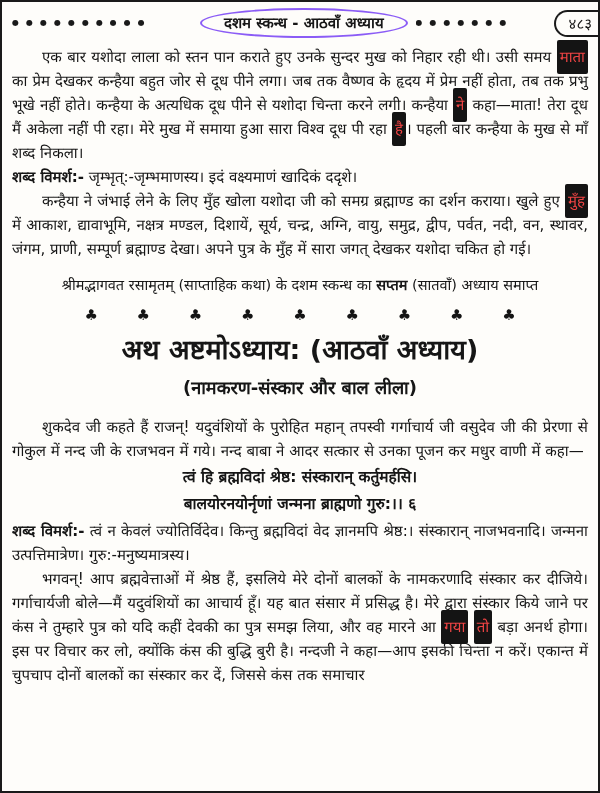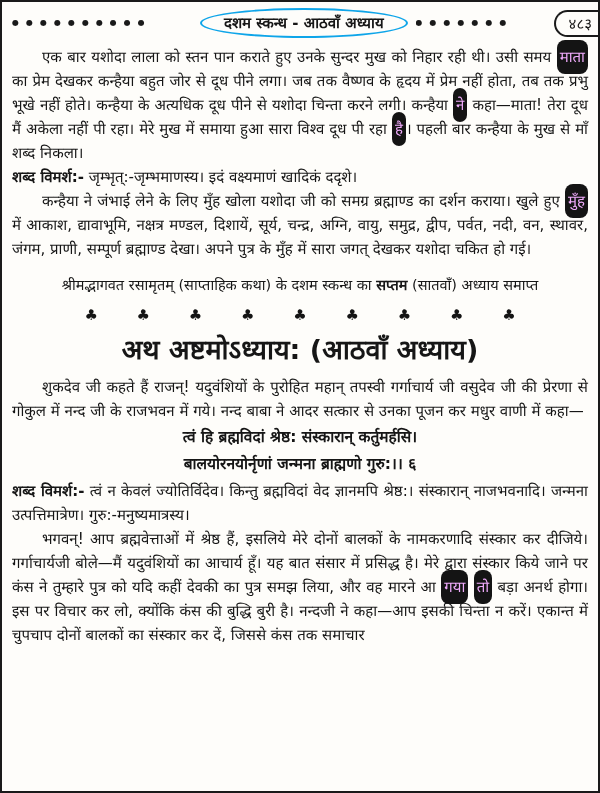--- a/index.html
+++ b/index.html
@@ -14,38 +14,38 @@
     position: relative;
   }
   .header { display: flex; align-items: center; gap: 8px; padding: 4px 0 2px 2px; }
   .dots {
     flex: 1 1 auto; overflow: hidden; white-space: nowrap;
     font-size: 8px; letter-spacing: 7px; color: #1a1a1a; line-height: 10px;
   }
   .dots.left { flex: 1.25 1 auto; }
   .oval {
     flex: 0 0 auto;
-    border: 2px solid #0ea5e9; border-radius: 50%;
+    border: 2px solid #8b5cf6; border-radius: 50%;
     padding: 2px 22px 4px; font-weight: bold; font-size: 15px;
     white-space: nowrap;
   }
   .pagenum {
     flex: 0 0 auto;
     border: 2px solid #1a1a1a; border-right: none;
     border-radius: 15px 0 0 15px;
     padding: 1px 6px 2px 13px;
     font-weight: normal; font-size: 15px;
     margin-right: -8px;
   }
   .body { padding: 5px 2px 0 2px; }
   p, h1, h2 { margin: 0; }
   .para { font-size: 15px; line-height: 24px; text-align: justify; }
   .indent { text-indent: 30px; }
   .b { font-weight: bold; }
-  .hl { background: #141414; color: #f0abfc; padding: 8px 3px; border-radius: 8px; }
+  .hl { background: #141414; color: #ef4444; padding: 8px 3px; border-radius: 2px; }
   .shloka { text-align: center; font-weight: bold; font-size: 15.5px; line-height: 25px; margin: 2px 0; }
   .samapt { text-align: center; font-size: 14.5px; line-height: 22px; margin-top: 13px; }
   .ornaments {
     text-align: center; font-size: 15px; letter-spacing: 17px;
     padding-left: 17px; margin: 8px 0 0; line-height: 22px; color: #141414;
   }
   .chapter { text-align: center; font-size: 27px; font-weight: bold; line-height: 36px; margin: 6px 0 7px; }
   .subchapter { text-align: center; font-size: 18px; font-weight: bold; line-height: 26px; margin: 0 0 14px; }
 </style>
 </head>
@@ -66,20 +66,21 @@
 
     <p class="para"><span class="b">शब्द विमर्श:-</span><span> जृम्भृत्:-जृम्भमाणस्य। इदं वक्ष्यमाणं खादिकं ददृशे।</span></p>
 
     <p class="para indent"><span>कन्हैया ने जंभाई लेने के लिए मुँह खोला यशोदा जी को समग्र ब्रह्माण्ड का दर्शन कराया। खुले हुए </span><span class="hl">मुँह</span><span> में आकाश, द्यावाभूमि, नक्षत्र मण्डल, दिशायें, सूर्य, चन्द्र, अग्नि, वायु, समुद्र, द्वीप, पर्वत, नदी, वन, स्थावर, जंगम, प्राणी, सम्पूर्ण ब्रह्माण्ड देखा। अपने पुत्र के मुँह में सारा जगत् देखकर यशोदा चकित हो गई।</span></p>
 
     <p class="samapt"><span>श्रीमद्भागवत रसामृतम् (साप्ताहिक कथा) के दशम स्कन्ध का </span><span class="b">सप्तम</span><span> (सातवाँ) अध्याय समाप्त</span></p>
 
     <div class="ornaments">♣ ♣ ♣ ♣ ♣ ♣ ♣ ♣ ♣</div>
 
     <h1 class="chapter">अथ अष्टमोऽध्याय: (आठवाँ अध्याय)</h1>
+    <h2 class="subchapter">(नामकरण-संस्कार और बाल लीला)</h2>
 
     <p class="para indent">शुकदेव जी कहते हैं राजन्! यदुवंशियों के पुरोहित महान् तपस्वी गर्गाचार्य जी वसुदेव जी की प्रेरणा से गोकुल में नन्द जी के राजभवन में गये। नन्द बाबा ने आदर सत्कार से उनका पूजन कर मधुर वाणी में कहा—</p>
 
     <p class="shloka">त्वं हि ब्रह्मविदां श्रेष्ठ: संस्कारान् कर्तुमर्हसि।</p>
     <p class="shloka">बालयोरनयोर्नृणां जन्मना ब्राह्मणो गुरु:।। ६</p>
 
     <p class="para"><span class="b">शब्द विमर्श:-</span><span> त्वं न केवलं ज्योतिर्विदेव। किन्तु ब्रह्मविदां वेद ज्ञानमपि श्रेष्ठ:। संस्कारान् नाजभवनादि। जन्मना उत्पत्तिमात्रेण। गुरु:-मनुष्यमात्रस्य।</span></p>
 
     <p class="para indent"><span>भगवन्! आप ब्रह्मवेत्ताओं में श्रेष्ठ हैं, इसलिये मेरे दोनों बालकों के नामकरणादि संस्कार कर दीजिये। गर्गाचार्यजी बोले—मैं यदुवंशियों का आचार्य हूँ। यह बात संसार में प्रसिद्ध है। मेरे द्वारा संस्कार किये जाने पर कंस ने तुम्हारे पुत्र को यदि कहीं देवकी का पुत्र समझ लिया, और वह मारने आ </span><span class="hl">गया</span><span> </span><span class="hl">तो</span><span> बड़ा अनर्थ होगा। इस पर विचार कर लो, क्योंकि कंस की बुद्धि बुरी है। नन्दजी ने कहा—आप इसकी चिन्ता न करें। एकान्त में चुपचाप दोनों बालकों का संस्कार कर दें, जिससे कंस तक समाचार</span></p>
   </div>

